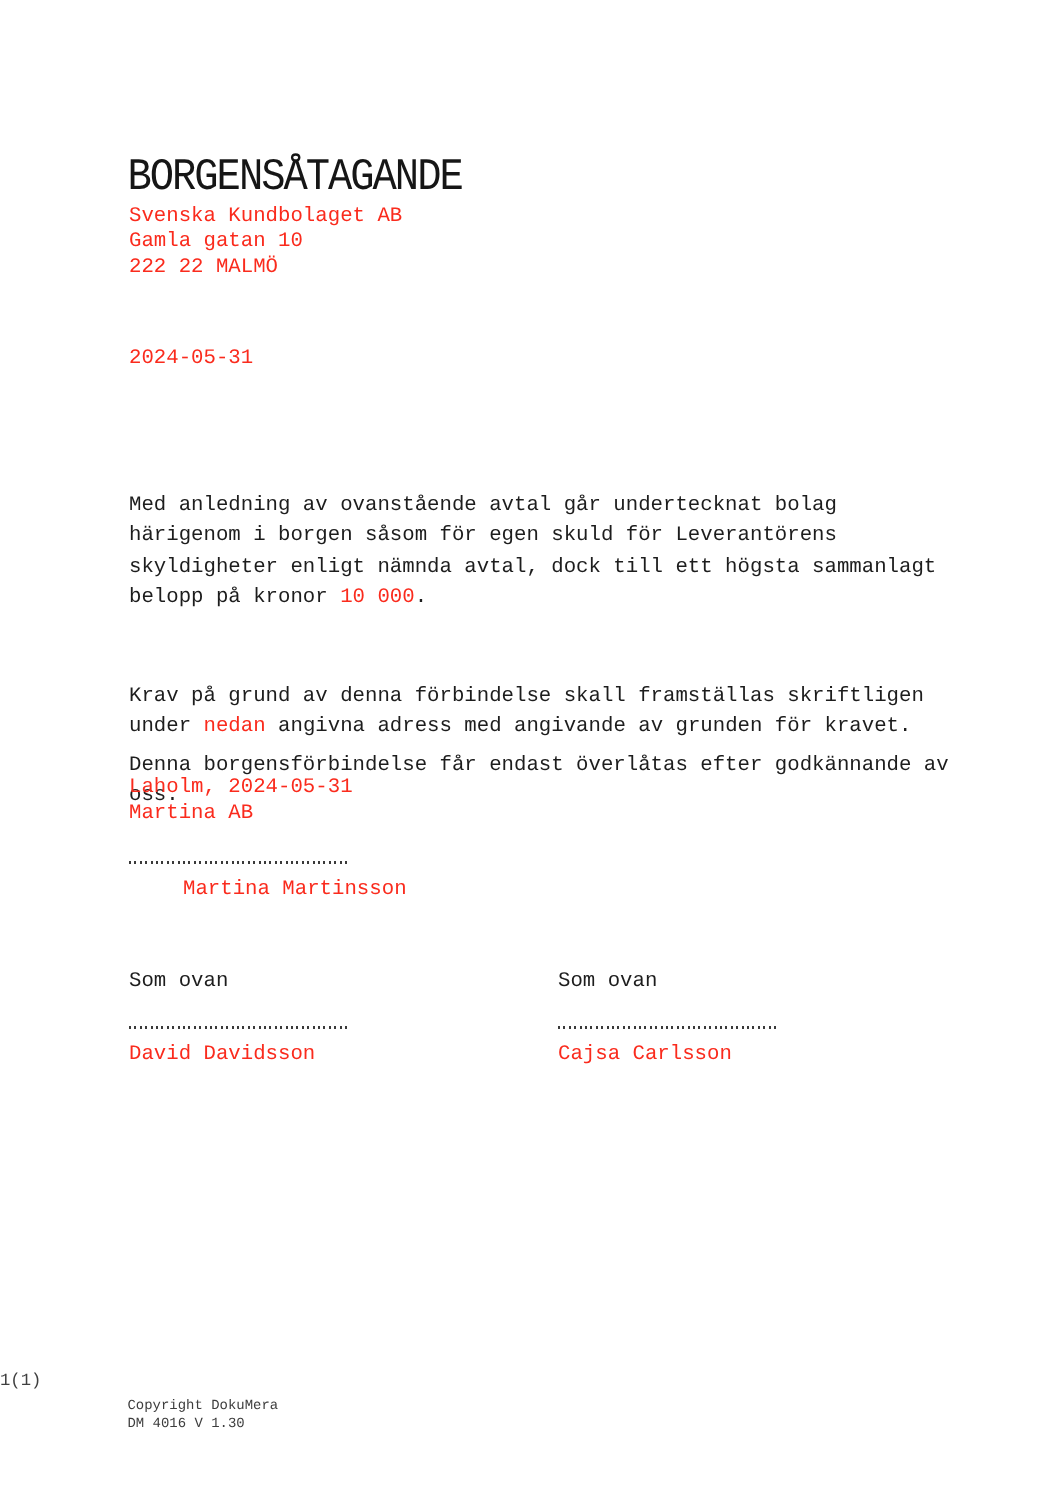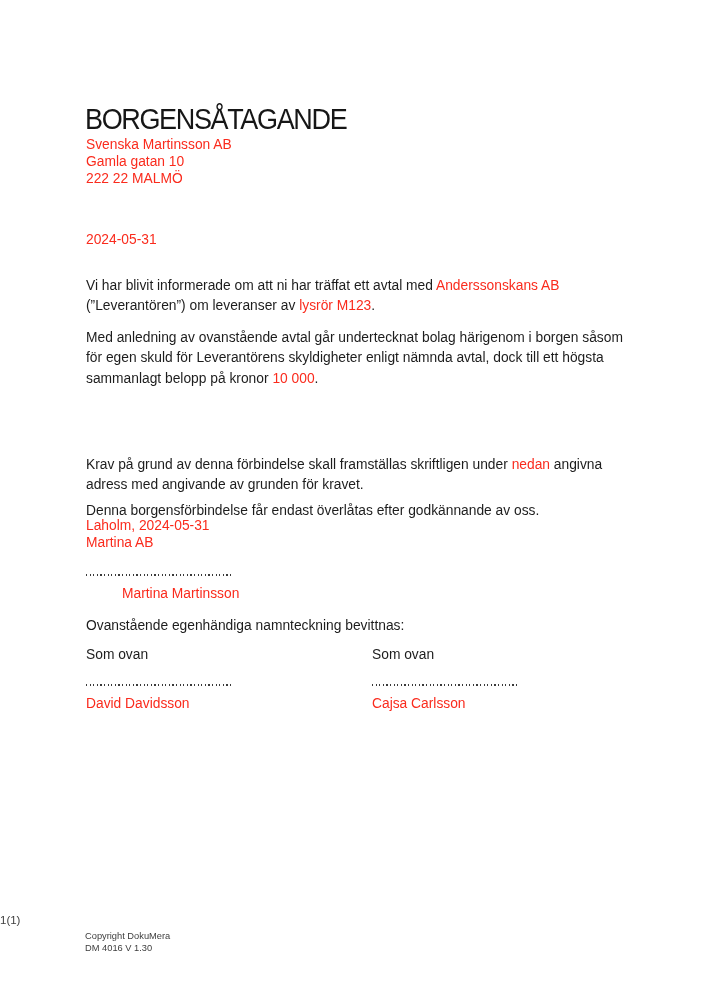--- a/index.html
+++ b/index.html
@@ -5,21 +5,21 @@
   html, body {
     margin: 0;
     padding: 0;
     background: #ffffff;
   }
   .page {
     position: relative;
     width: 657px;
     height: 1000px;
     background: #ffffff;
-    font-family: Liberation Sans, sans-serif;
+    font-family: Liberation Mono, monospace;
     color: var(--text, #1d1d1d);
     overflow: hidden;
   }
   .abs { position: absolute; }
   .doc-title {
     left: 85px;
     top: 82px;
     font-size: 30px;
     font-weight: 400;
     letter-spacing: -1.5px;
@@ -77,41 +77,39 @@
   }
 </style>
 </head>
 <body>
 
 <div class="page">
 
   <h1 class="abs doc-title">BORGENSÅTAGANDE</h1>
 
   <div class="abs recipient tight red">
-    <div>Svenska Martinsson AB</div>
+    <div>Svenska Kundbolaget AB</div>
     <div>Gamla gatan 10</div>
     <div>222 22 MALMÖ</div>
   </div>
 
   <div class="abs date-line tight red">2024-05-31</div>
 
-  <p class="abs paragraph body-text p0"><span>Vi har blivit informerade om att ni har träffat ett avtal med </span><span class="red">Anderssonskans AB</span><span> (”Leverantören”) om leveranser av </span><span class="red">lysrör M123</span><span>.</span></p>
   <p class="abs paragraph body-text p1"><span>Med anledning av ovanstående avtal går undertecknat bolag härigenom i borgen såsom för egen skuld för Leverantörens skyldigheter enligt nämnda avtal, dock till ett högsta sammanlagt belopp på kronor </span><span class="red">10 000</span><span>.</span></p>
   <p class="abs paragraph body-text p3"><span>Krav på grund av denna förbindelse skall framställas skriftligen under </span><span class="red">nedan</span><span> angivna adress med angivande av grunden för kravet.</span></p>
   <p class="abs paragraph body-text p4"><span>Denna borgensförbindelse får endast överlåtas efter godkännande av oss.</span></p>
 
   <div class="abs signoff tight red">
     <div>Laholm, 2024-05-31</div>
     <div>Martina AB</div>
   </div>
 
   <div class="abs sig-line sig-line-1"></div>
   <div class="abs tight red sig-name-1">Martina Martinsson</div>
 
-  <div class="abs tight witness-heading">Ovanstående egenhändiga namnteckning bevittnas:</div>
 
   <div class="abs tight as-above-left">Som ovan</div>
   <div class="abs tight as-above-right">Som ovan</div>
 
   <div class="abs sig-line sig-line-2a"></div>
   <div class="abs sig-line sig-line-2b"></div>
 
   <div class="abs tight red sig-name-2a">David Davidsson</div>
   <div class="abs tight red sig-name-2b">Cajsa Carlsson</div>
 

